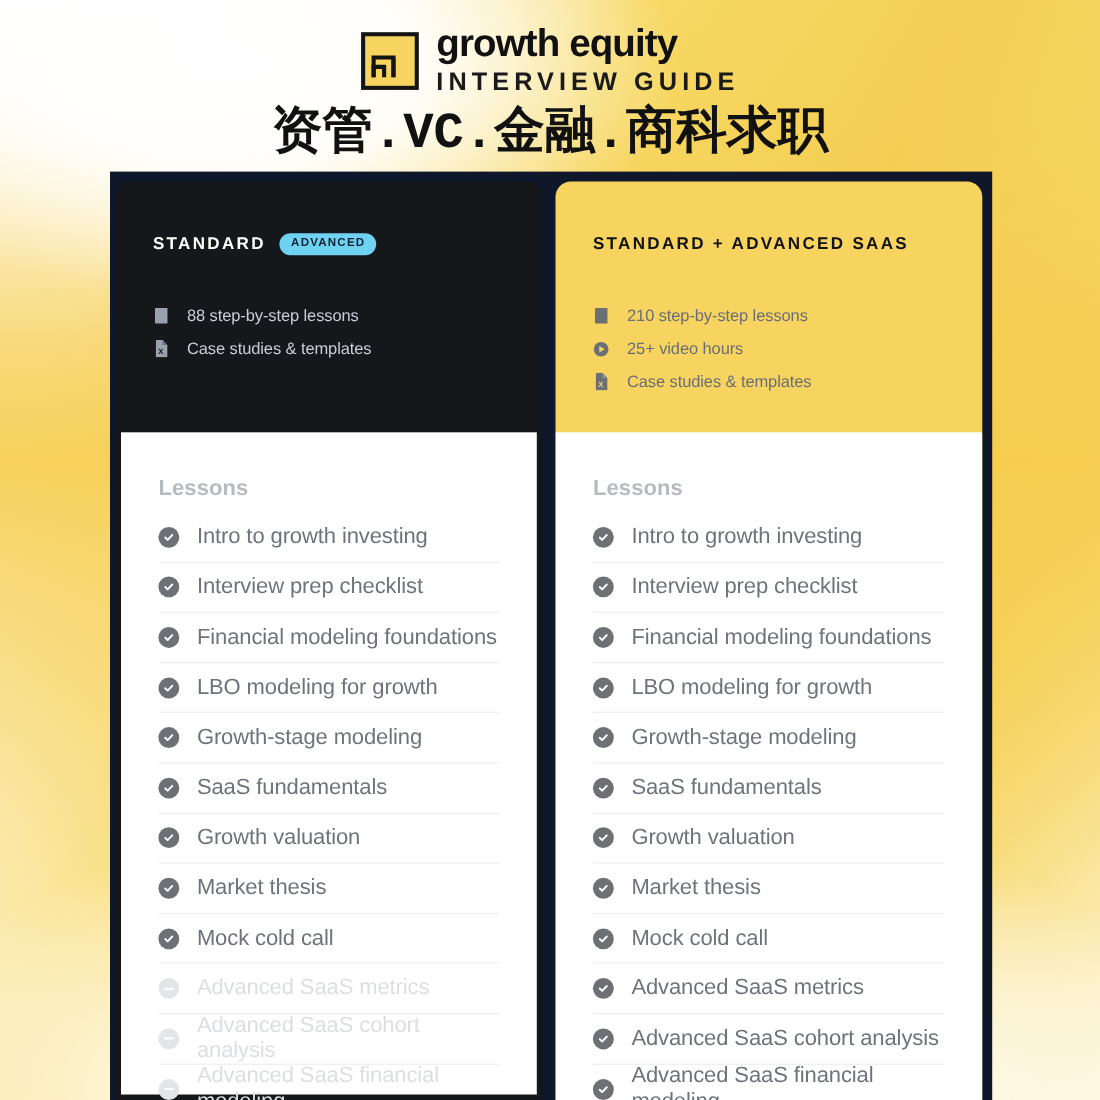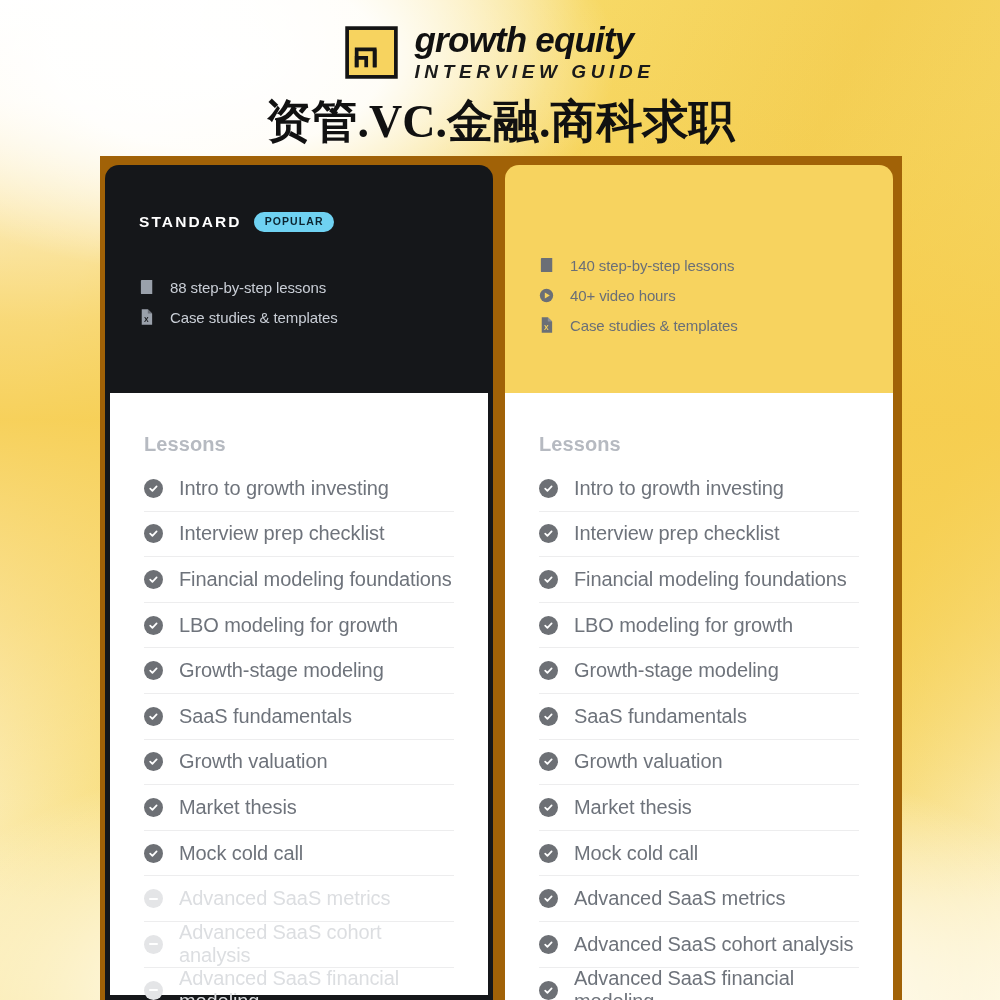--- a/index.html
+++ b/index.html
@@ -57,66 +57,65 @@
   
   .brand-header {
     position: absolute;
     top: 22px;
     left: 0;
     width: 1000px;
     display: flex;
     align-items: center;
     justify-content: center;
     gap: 16px;
-    font-style: italic;
   }
   .logo-mark {
     width: 53px;
     height: 53px;
     flex: 0 0 auto;
   }
   .brand-text { display: flex; flex-direction: column; }
   .brand-title {
     font-size: 35px;
     font-weight: 700;
     letter-spacing: -0.8px;
     color: #111111;
     line-height: 1.0;
   }
   .brand-sub {
-    font-size: 19px;
+    font-size: 23px;
     font-weight: 600;
     letter-spacing: 4.6px;
     color: #1a1a1a;
     margin-top: 4px;
     text-align: left;
   }
 
   .cn-title {
     position: absolute;
     top: 98px;
     left: 0;
     width: 1000px;
     text-align: center;
-    font-family: Liberation Serif, serif;
+    font-family: Liberation Mono, monospace;
     font-size: 46px;
     font-weight: 700;
     color: #111111;
     letter-spacing: 0px;
     line-height: 1.05;
   }
 
   
   .panel {
     position: absolute;
     left: 100px;
     top: 156px;
     width: 802px;
     height: 844px;
-    background: #a16207;
+    background: #0f172a;
     z-index: 2;
   }
 
   
   .card {
     position: absolute;
     top: 9px;
     width: 388px;
     height: 835px;
     border-radius: 14px 14px 0 0;
@@ -254,21 +253,21 @@
   </div>
 
   <div class="cn-title">资管.VC.金融.商科求职</div>
 
   <div class="panel">
 
     <div class="card card-left">
       <div class="card-head">
         <div class="plan-title-row">
           <span class="plan-title">STANDARD</span>
-          <span class="badge">POPULAR</span>
+          <span class="badge">ADVANCED</span>
         </div>
         <div class="feature-list">
 
           <div class="feature-row">
             <span class="feature-icon">
               <svg viewBox="0 0 16 18" width="14" height="16">
                   <path d="M2 1h12v16H2a1 1 0 0 1-1-1V2a1 1 0 0 1 1-1zm2 3h8v1.4H4V4zm0 3h8v1.4H4V7z"></path>
                 </svg>
             </span>
             <span class="feature-text">88 step-by-step lessons</span>
@@ -381,39 +380,42 @@
                 <span class="dash"></span>
               </span>
               <span class="lesson-text">Advanced SaaS financial modeling</span>
             </div>
           </div>
       </div>
     </div>
 
     <div class="card card-right">
       <div class="card-head">
+        <div class="plan-title-row">
+          <span class="plan-title">STANDARD + ADVANCED SAAS</span>
+        </div>
         <div class="feature-list">
 
           <div class="feature-row">
             <span class="feature-icon">
               <svg viewBox="0 0 16 18" width="14" height="16">
                   <path d="M2 1h12v16H2a1 1 0 0 1-1-1V2a1 1 0 0 1 1-1zm2 3h8v1.4H4V4zm0 3h8v1.4H4V7z"></path>
                 </svg>
             </span>
-            <span class="feature-text">140 step-by-step lessons</span>
+            <span class="feature-text">210 step-by-step lessons</span>
           </div>
 
           <div class="feature-row">
             <span class="feature-icon">
               <svg viewBox="0 0 18 18" width="15" height="15">
                   <circle cx="9" cy="9" r="8"></circle>
                   <path d="M7 5.4 L13 9 L7 12.6 Z" fill="#f7d35f"></path>
                 </svg>
             </span>
-            <span class="feature-text">40+ video hours</span>
+            <span class="feature-text">25+ video hours</span>
           </div>
 
           <div class="feature-row">
             <span class="feature-icon">
               <svg viewBox="0 0 15 18" width="13" height="16">
                   <path d="M2 0h7l5 5v13H2z"></path>
                   <path d="M9 0l5 5H9z" fill="#8d9098"></path>
                   <text x="7.2" y="14.4" font-size="8" font-family="Liberation Sans, sans-serif" font-weight="700" fill="#f7d35f" text-anchor="middle">X</text>
                 </svg>
             </span>

